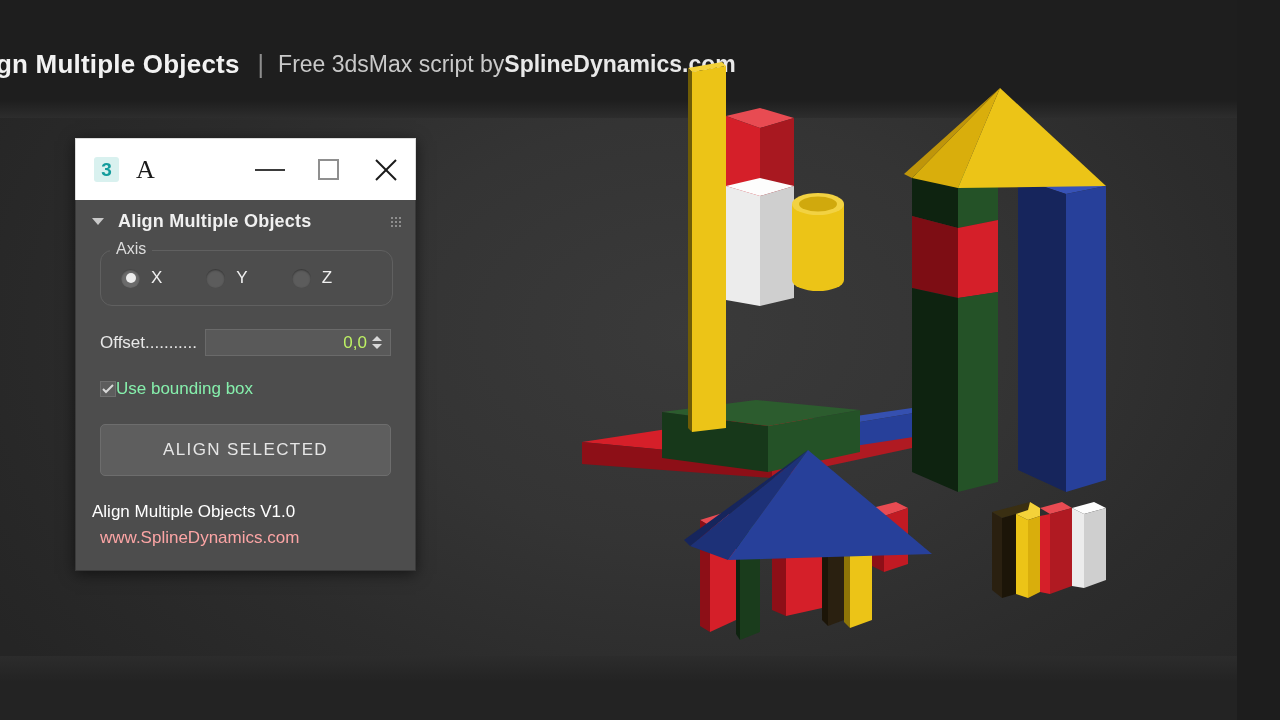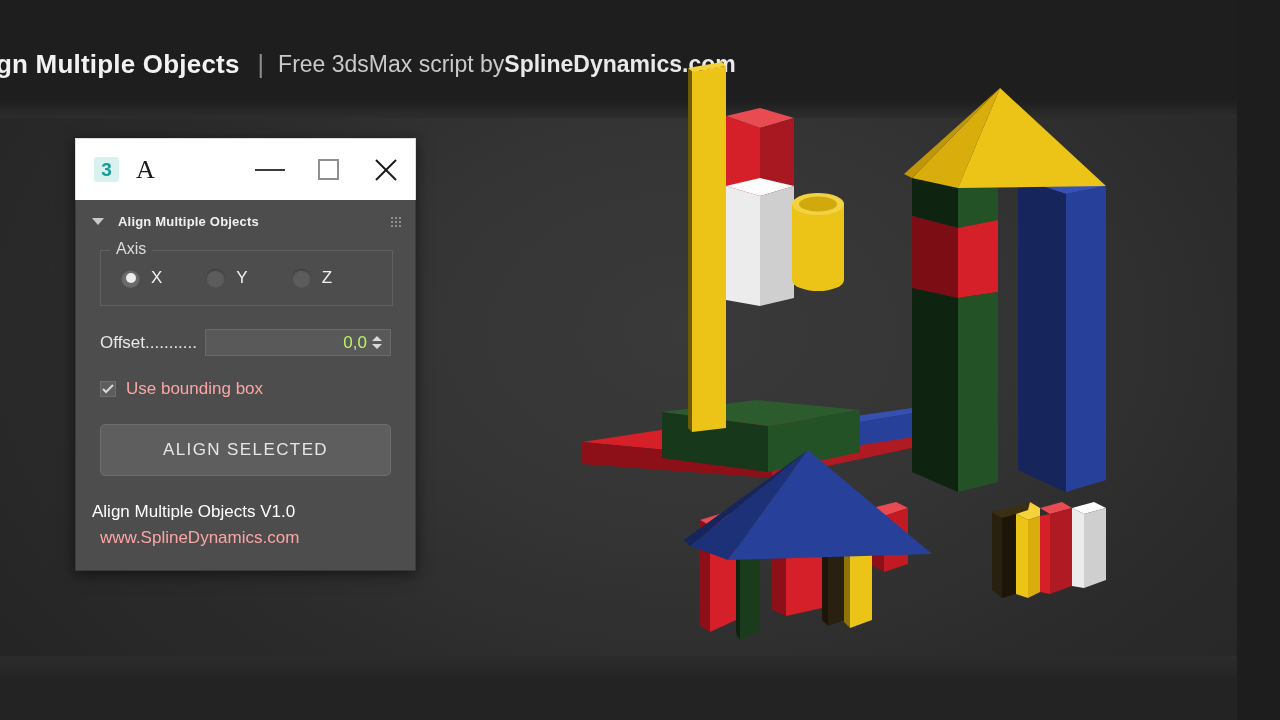--- a/index.html
+++ b/index.html
@@ -45,26 +45,26 @@
   .tb-min{width:30px;height:2px;background:#3b3b3b;}
   .tb-max{width:21px;height:21px;border:2px solid #8f8f8f;box-sizing:border-box;}
   .tb-close svg{display:block;}
 
   .dlgbody{background:#4d4d4d;border:1px solid #3a3a3a;border-top:none;
     padding:0 0 22px 0;box-sizing:border-box;}
 
   .rollout{display:flex;align-items:center;height:42px;padding:0 14px 0 16px;}
   .roll-arrow{width:0;height:0;border-left:6px solid transparent;border-right:6px solid transparent;
     border-top:7px solid #c9c9c9;margin-right:14px;}
-  .roll-title{font-size:13px;font-weight:bold;color:#f0f0f0;flex:1;letter-spacing:.2px;}
+  .roll-title{font-size:18px;font-weight:bold;color:#f0f0f0;flex:1;letter-spacing:.2px;}
   .roll-grip{width:11px;height:11px;
     background-image:radial-gradient(#9a9a9a 45%, transparent 46%);
     background-size:4px 4px;opacity:.85;}
 
-  .group{position:relative;margin:8px 22px 0 24px;border:1px solid #606060;border-radius:0;
+  .group{position:relative;margin:8px 22px 0 24px;border:1px solid #606060;border-radius:12px;
     height:54px;}
   .group-label{position:absolute;left:9px;top:-11px;background:#4d4d4d;padding:0 6px;
     font-size:16px;color:#dcdcdc;}
   .radios{display:flex;align-items:center;height:100%;padding-left:20px;box-sizing:border-box;}
   .radio{display:flex;align-items:center;margin-right:44px;}
   .rdot{width:19px;height:19px;border-radius:50%;background:#5c5c5c;
     box-shadow:inset 0 1px 2px rgba(0,0,0,.45);}
   .rdot.on{background:#6b6b6b;display:flex;align-items:center;justify-content:center;}
   .rdot.on::after{content:"";width:10px;height:10px;border-radius:50%;background:#ededed;}
   .rlabel{margin-left:11px;font-size:17px;color:#f0f0f0;}
@@ -78,21 +78,21 @@
     align-items:center;justify-content:center;gap:3px;padding-right:4px;}
   .sa-up{width:0;height:0;border-left:5px solid transparent;border-right:5px solid transparent;
     border-bottom:5px solid #d8d8d8;}
   .sa-dn{width:0;height:0;border-left:5px solid transparent;border-right:5px solid transparent;
     border-top:5px solid #d8d8d8;}
 
   .checkrow{display:flex;align-items:center;margin:23px 24px 0 24px;}
   .cbox{width:16px;height:16px;background:#5d5d5d;border:1px solid #6e6e6e;
     display:flex;align-items:center;justify-content:center;box-sizing:border-box;}
   .cbox svg{display:block;}
-  .clabel{margin-left:10px;font-size:17px;color:#fca5a5;}
+  .clabel{font-size:17px;color:#86efac;}
 
   .bigbtn{margin:25px 24px 0 24px;height:52px;background:#5e5e5e;border:1px solid #6d6d6d;
     border-radius:5px;display:flex;align-items:center;justify-content:center;
     font-size:17px;color:#e6e6e6;letter-spacing:1.4px;box-sizing:border-box;}
 
   .foot1{margin:26px 24px 0 16px;font-size:17px;color:#ffffff;}
   .foot2{margin:6px 24px 0 24px;font-size:17px;color:#fca5a5;}
 
   
   #scene{position:absolute;left:560px;top:60px;width:620px;height:620px;}

